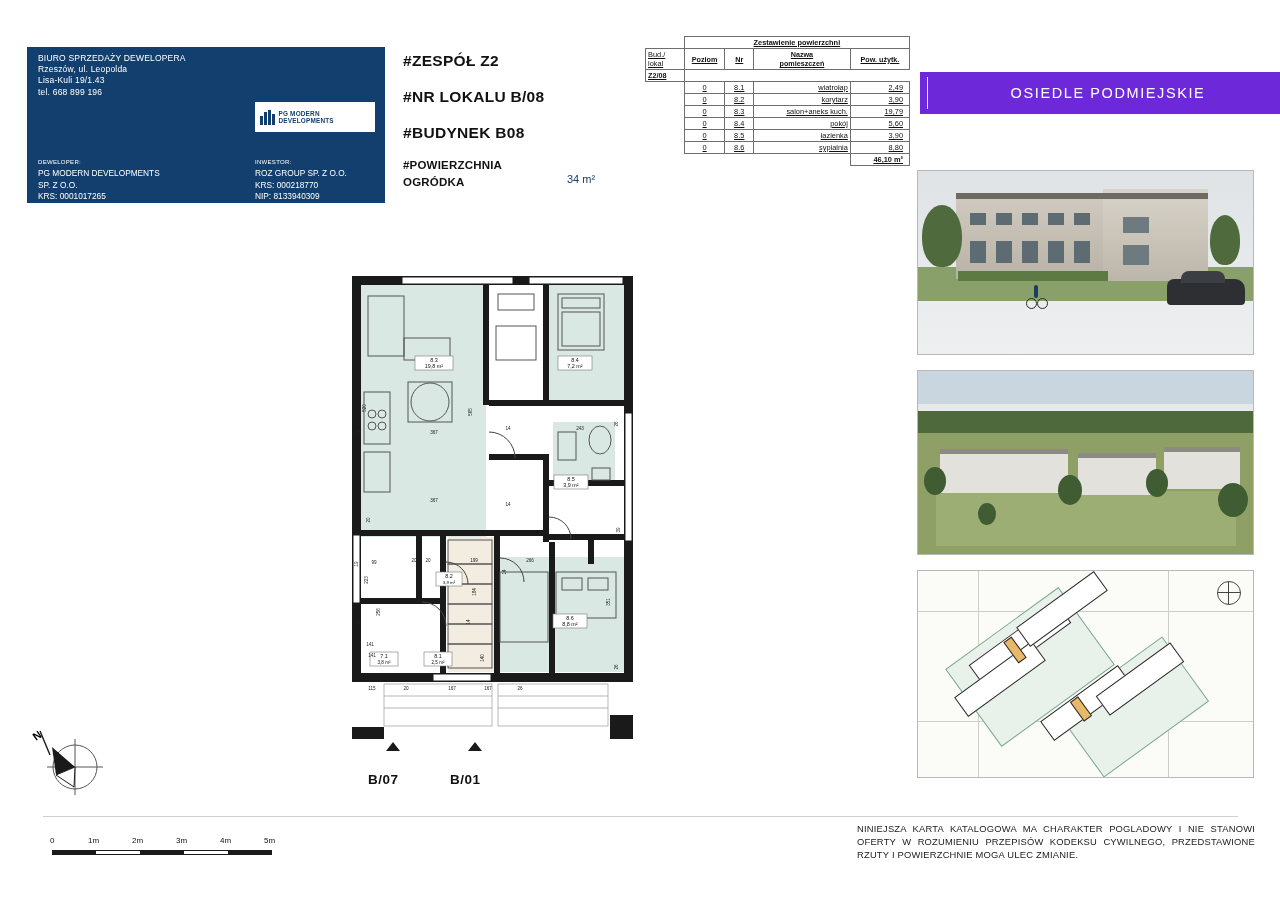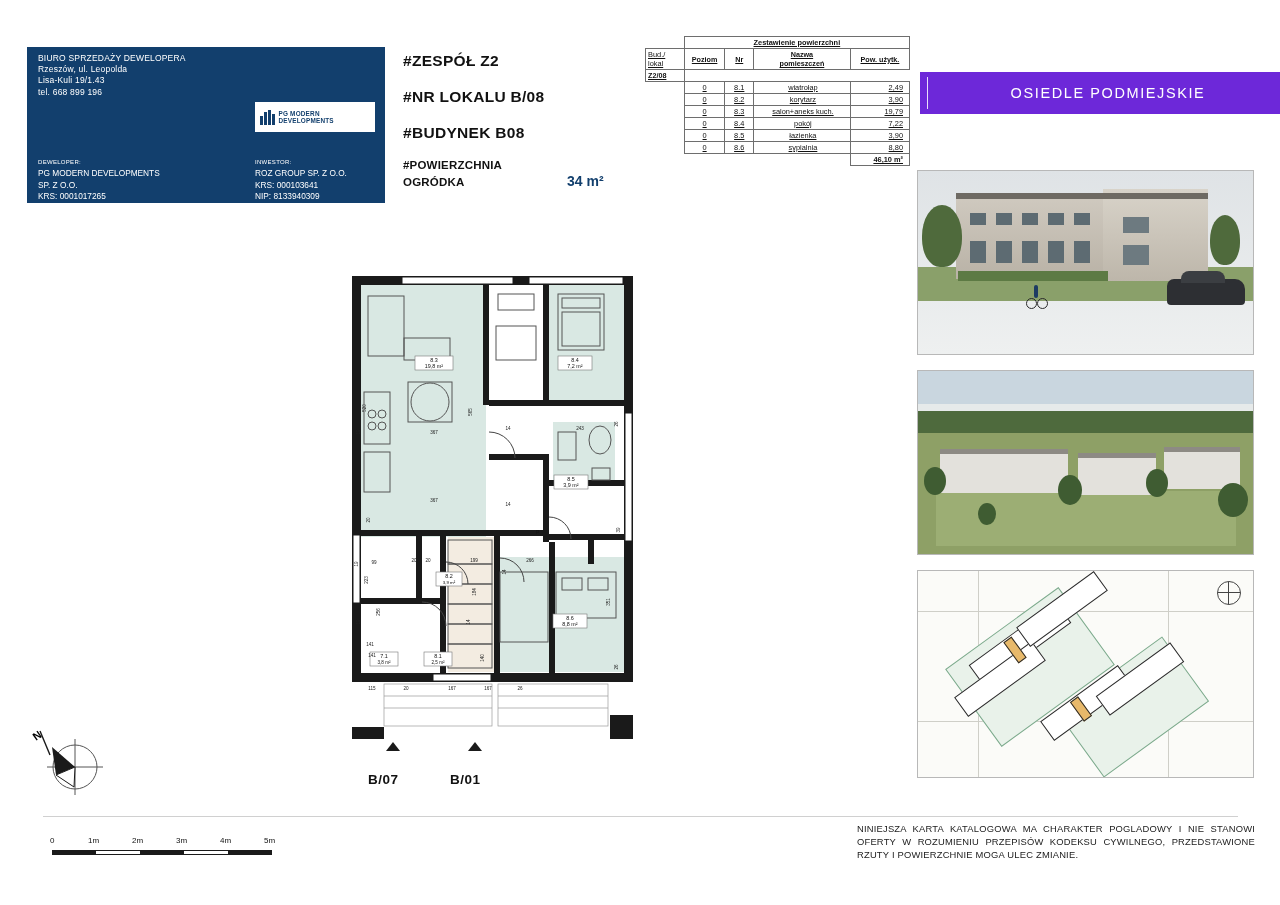--- a/index.html
+++ b/index.html
@@ -42,30 +42,30 @@
   .col-dev { position:absolute; left:11px; top:112px; width:180px; color:#fff; }
   .col-inv { position:absolute; left:228px; top:112px; width:150px; color:#fff; }
   .col-label { font-size:6px; letter-spacing:.3px; margin-bottom:3px; }
   .col-lines { font-size:8.3px; line-height:11.5px; }
 
   
   .titles { position:absolute; left:403px; top:52px; width:230px; }
   .titles .t { font-size:15.5px; font-weight:bold; letter-spacing:.3px; margin-bottom:18px; color:#111; }
   .garden { position:absolute; left:403px; top:157px; width:230px; }
   .garden .lbl { font-size:11.5px; font-weight:bold; line-height:17px; letter-spacing:.2px;}
-  .garden .val { position:absolute; left:164px; top:16px; font-size:14px; font-weight:bold; color:#123f6d; }
+  .garden .val { position:absolute; left:164px; top:16px; font-size:11px; font-weight:normal; color:#123f6d; }
 
   
   .tbl-wrap { position:absolute; left:645px; top:36px; width:265px; }
   table.areas { border-collapse:collapse; width:265px; font-size:7.4px;text-decoration:underline; }
   table.areas td, table.areas th { border:1px solid #6e6e6e; padding:1px 2px; }
   table.areas th { font-weight:bold; text-align:center; font-size:7.2px;margin-top:8px; }
   .t-title { text-align:center; font-weight:bold; font-size:7.4px; }
   .c-num { text-align:center; }
-  .c-name { text-align:center; padding-left:4px !important; }
+  .c-name { text-align:right; padding-left:4px !important; }
   .c-area { text-align:right; padding-right:6px !important; }
   .sub-row td { font-weight:bold; font-size:7.2px; border-top:1px solid #6e6e6e; border-bottom:none; }
   .no-b { border:none !important; }
   .total td { font-weight:bold; text-align:right; padding-right:6px !important; }
 
   
   .estate {
     position:absolute; left:920px; top:48px; width:376px; height:42px;
     background:#6d28d9; color:#fff;
     display:flex; align-items:center; justify-content:center;margin-top:24px;
@@ -186,21 +186,21 @@
         <div>KRS: 0001017265</div>
         <div>NIP: 8133753240</div>
         <div>REGON: 368032510</div>
       </div>
     </div>
 
     <div class="col-inv">
       <div class="col-label">INWESTOR:</div>
       <div class="col-lines">
         <div>ROZ GROUP SP. Z O.O.</div>
-        <div>KRS: 000103641</div>
+        <div>KRS: 000218770</div>
         <div>NIP: 8133940309</div>
         <div>REGON: 542819022</div>
       </div>
     </div>
   </div>
 
   <div class="titles">
     <div class="t">#ZESPÓŁ Z2</div>
     <div class="t">#NR LOKALU B/08</div>
     <div class="t">#BUDYNEK B08</div>
@@ -258,21 +258,21 @@
         <td class="c-num">0</td>
         <td class="c-num">8.3</td>
         <td class="c-name">salon+aneks kuch.</td>
         <td class="c-area">19,79</td>
       </tr>
       <tr>
         <td class="no-b"></td>
         <td class="c-num">0</td>
         <td class="c-num">8.4</td>
         <td class="c-name">pokój</td>
-        <td class="c-area">7,22</td>
+        <td class="c-area">5,60</td>
       </tr>
       <tr>
         <td class="no-b"></td>
         <td class="c-num">0</td>
         <td class="c-num">8.5</td>
         <td class="c-name">łazienka</td>
         <td class="c-area">3,90</td>
       </tr>
       <tr>
         <td class="no-b"></td>

